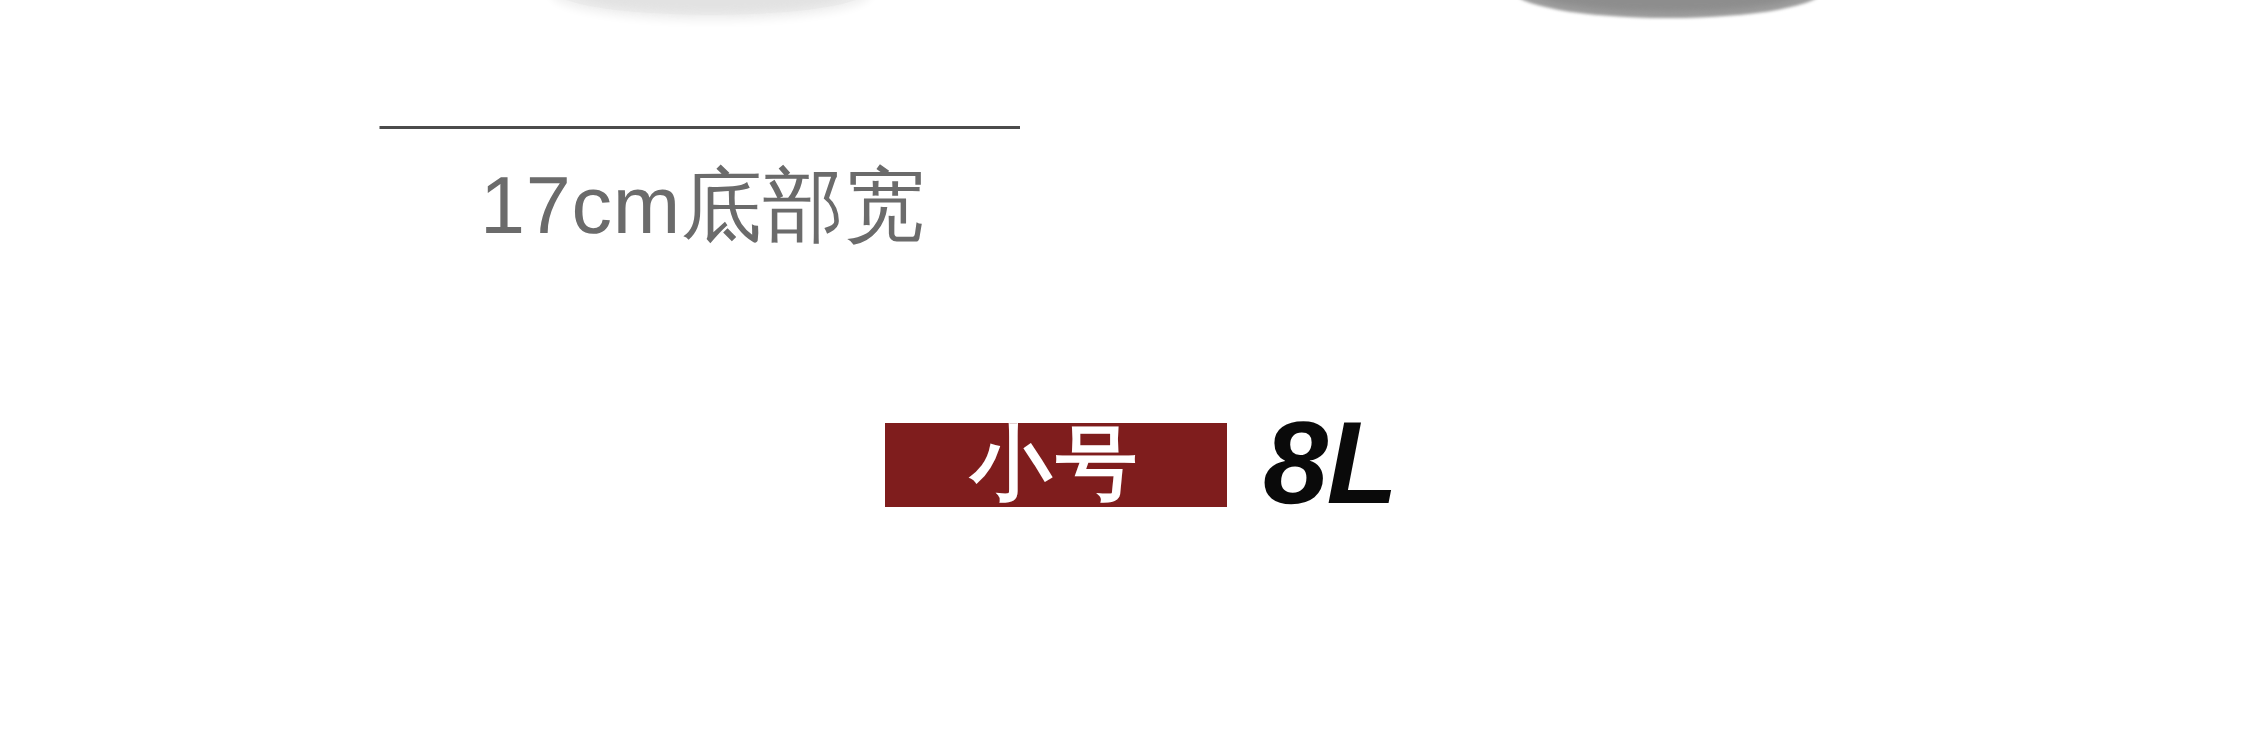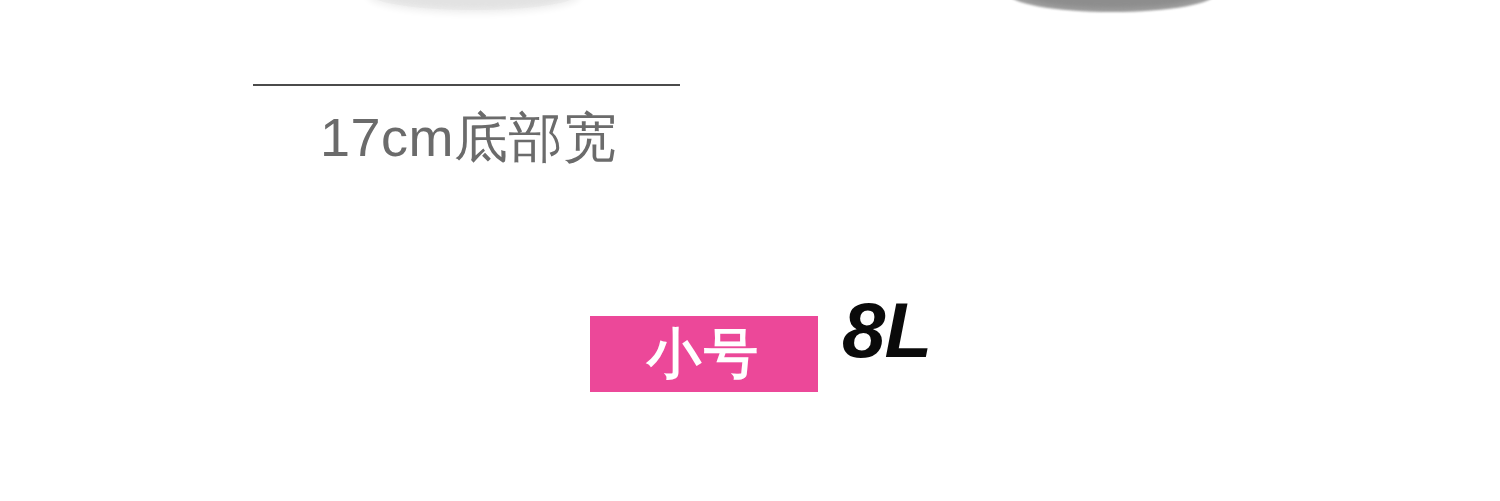--- a/index.html
+++ b/index.html
@@ -86,27 +86,26 @@
   #size-row {
     position: absolute;
     left: 590px;
     top: 272px;
     display: flex;
     align-items: center;
   }
 
   #size-badge {
     width: 228px;
-    height: 76px;
-    background: #ec4899;
+    height: 56px;
+    background: #7f1d1d;
     display: flex;
     align-items: center;
     justify-content: center;
     box-sizing: border-box;
-    margin-top: 44px;
   }
 
   #size-badge-label {
     color: #ffffff;
     font-size: 54px;
     line-height: 54px;
     font-weight: 700;
     letter-spacing: 3px;
     white-space: nowrap;
     transform: translateY(-1px);

